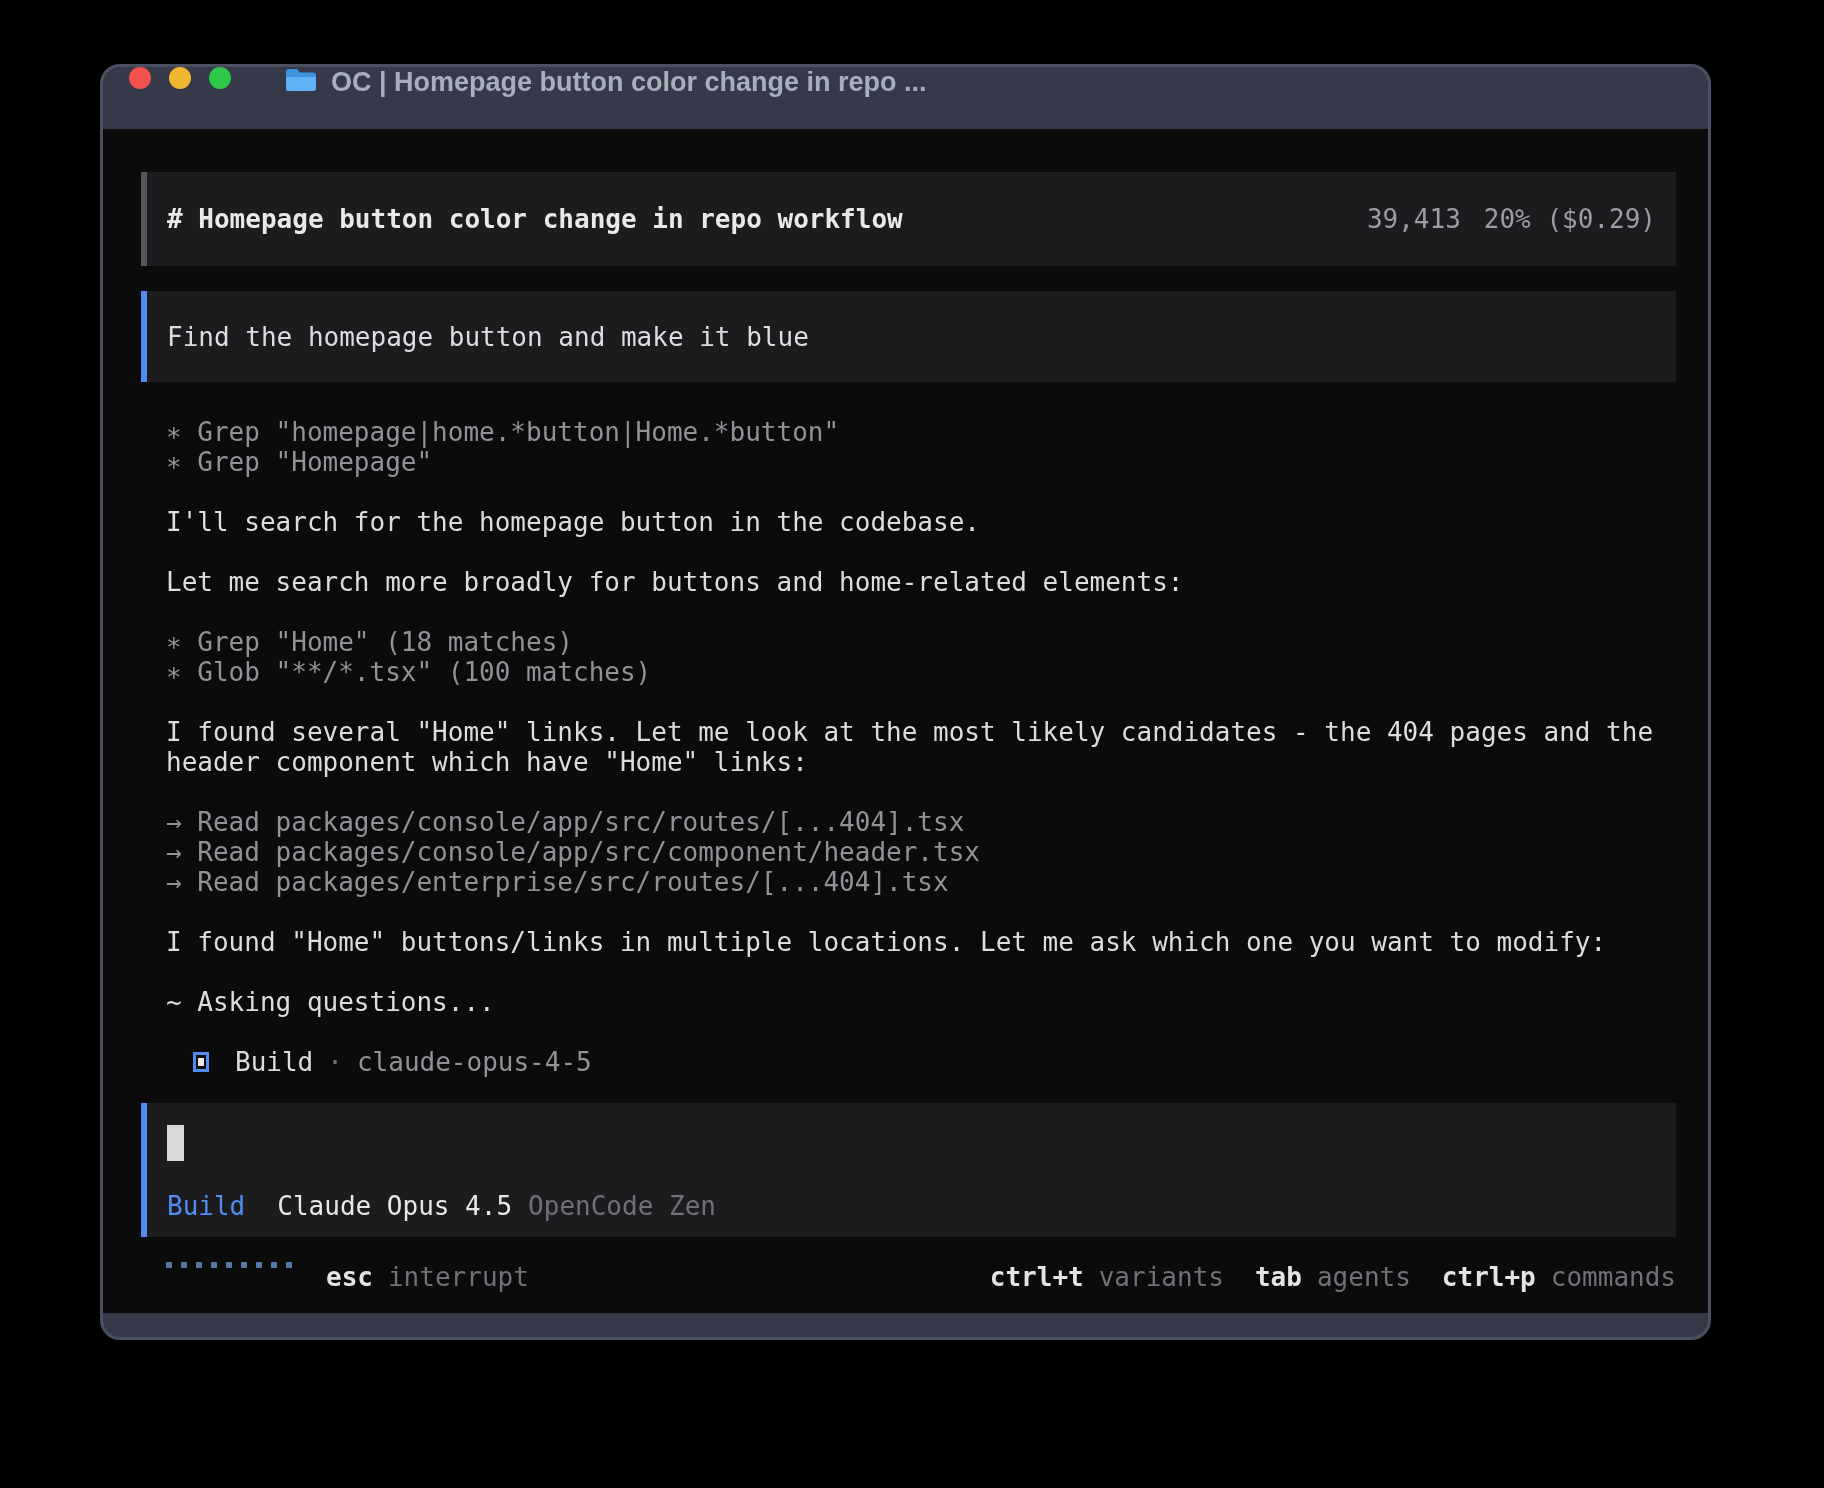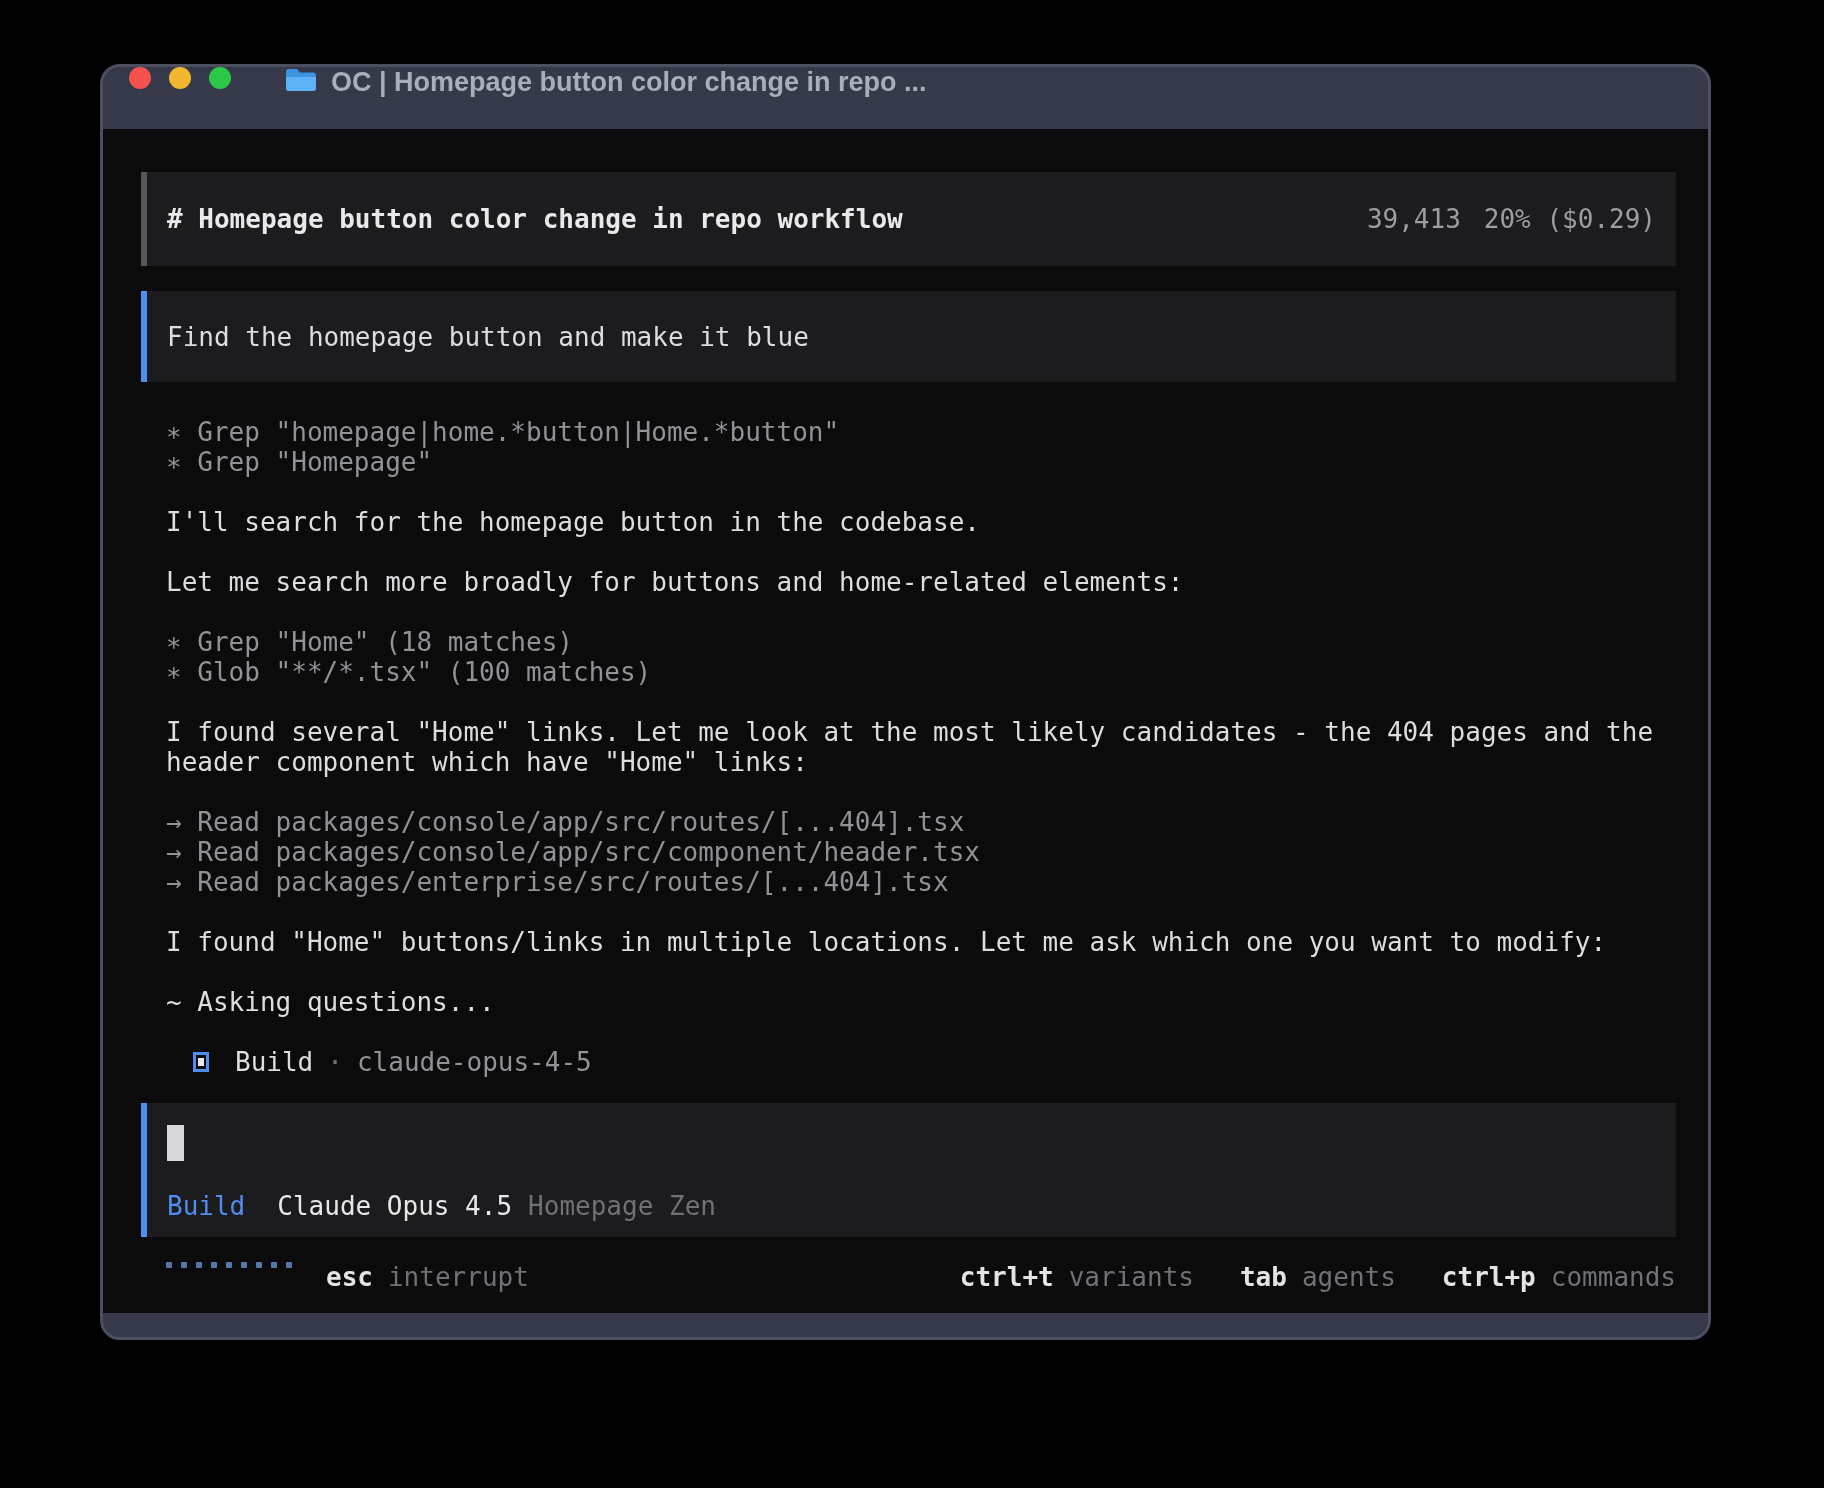--- a/index.html
+++ b/index.html
@@ -54,21 +54,21 @@
   .model-label{color:#e6e7e9;margin-left:32px}
   .provider-label{color:var(--dim);margin-left:16px}
   
   .statusbar{margin-top:25px;height:30px;display:flex;justify-content:space-between;
              align-items:center;font-size:26px;padding-left:25px}
   .sb-left{display:flex;align-items:flex-start}
   .dots{display:inline-flex;gap:9px;margin-right:34px}
   .dot{width:6px;height:6px;background:var(--spinner);border-radius:1px}
   .key{color:#e3e4e6;font-weight:700;white-space:pre}
   .label{color:var(--dim);margin-left:15px;white-space:pre}
-  .sb-right{display:flex;gap:46px}
+  .sb-right{display:flex;gap:31px}
   .hint{display:flex;align-items:center}
 </style>
 </head>
 <body>
 
 <div class="window">
   <div class="titlebar">
     <div class="lights">
       <span class="light red"></span>
       <span class="light yellow"></span>
@@ -134,21 +134,21 @@
       <span class="agent-name">Build</span>
       <span class="agent-sep">·</span>
       <span class="agent-model">claude-opus-4-5</span>
     </div>
 
     <div class="panel input-panel">
       <span class="cursor"></span>
       <div class="model-row">
         <span class="mode-label">Build</span>
         <span class="model-label">Claude Opus 4.5</span>
-        <span class="provider-label">Homepage Zen</span>
+        <span class="provider-label">OpenCode Zen</span>
       </div>
     </div>
 
     <div class="statusbar">
       <div class="sb-left">
         <span class="dots" id="spinner">
             <span class="dot"></span>
             <span class="dot"></span>
             <span class="dot"></span>
             <span class="dot"></span>

